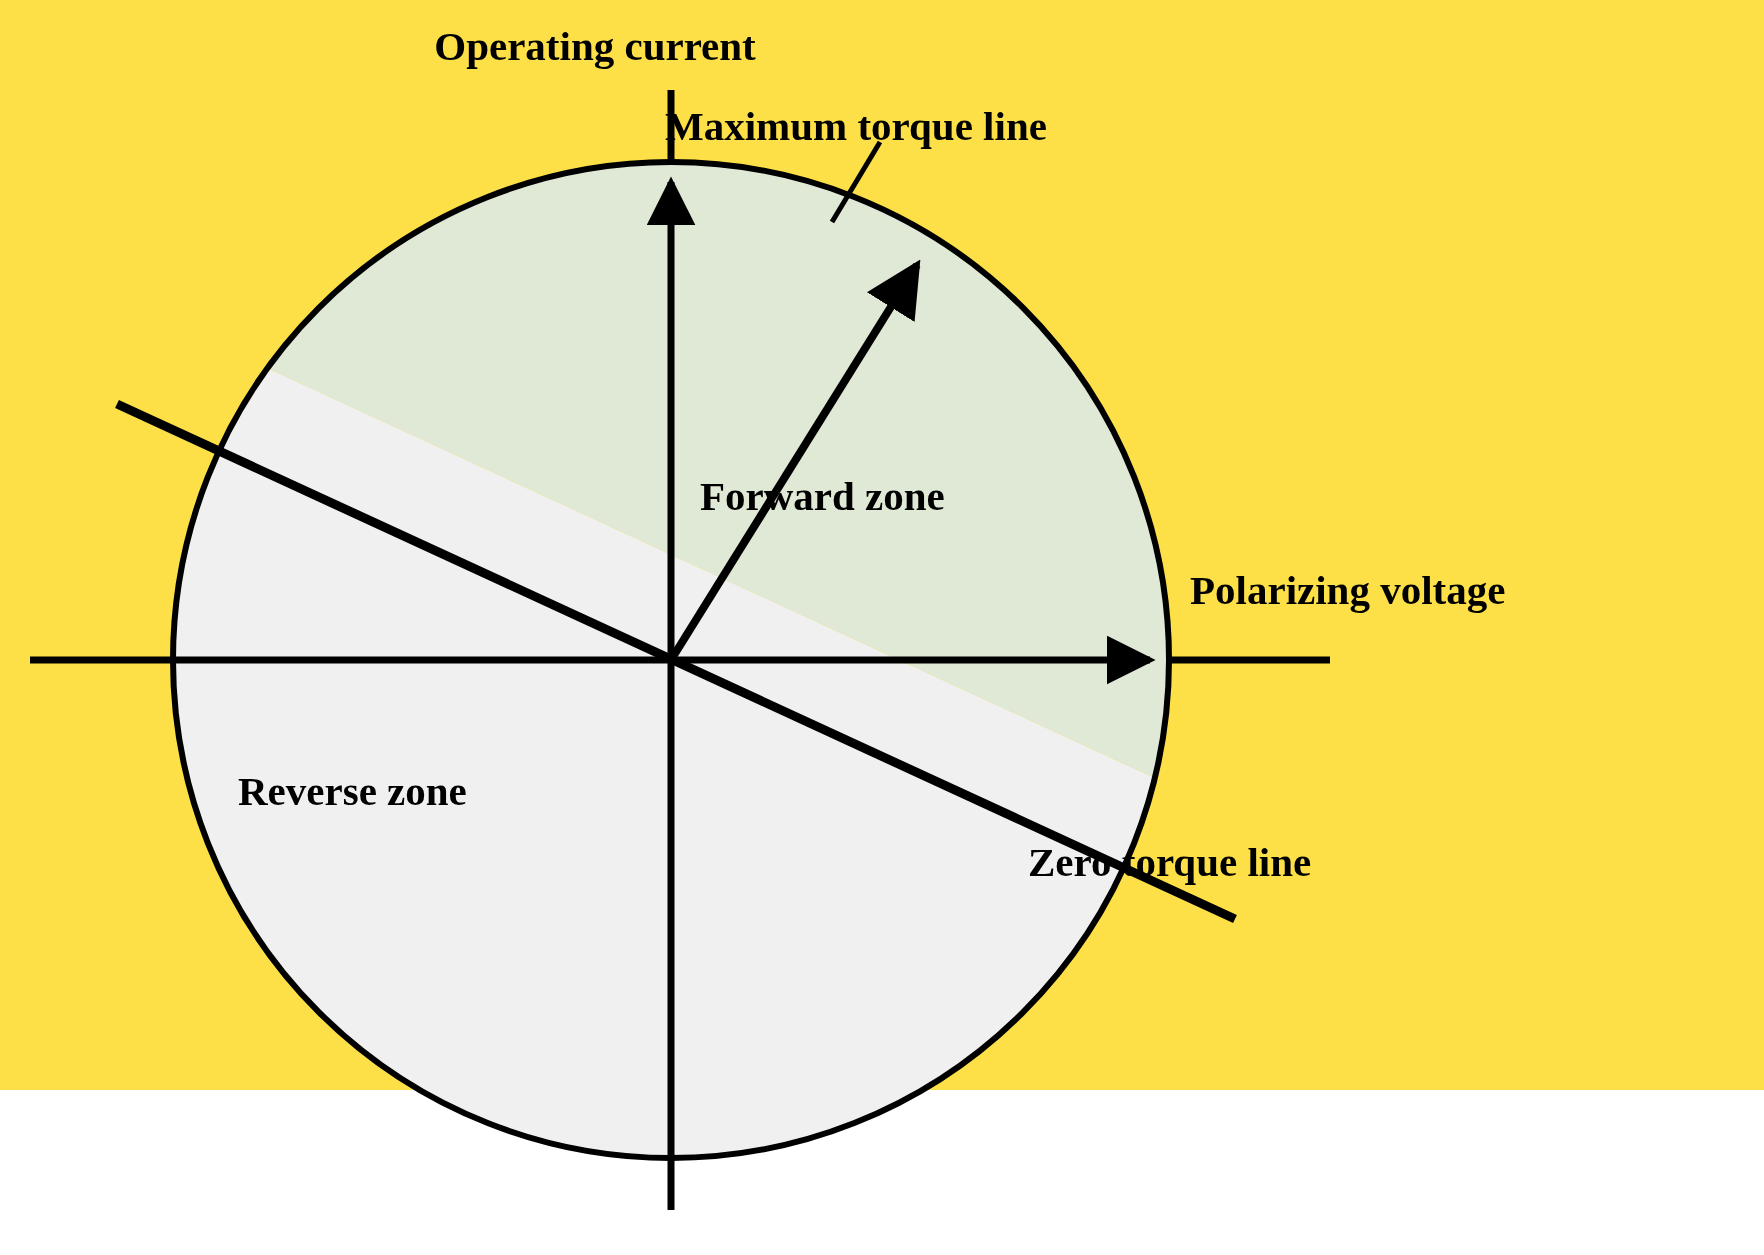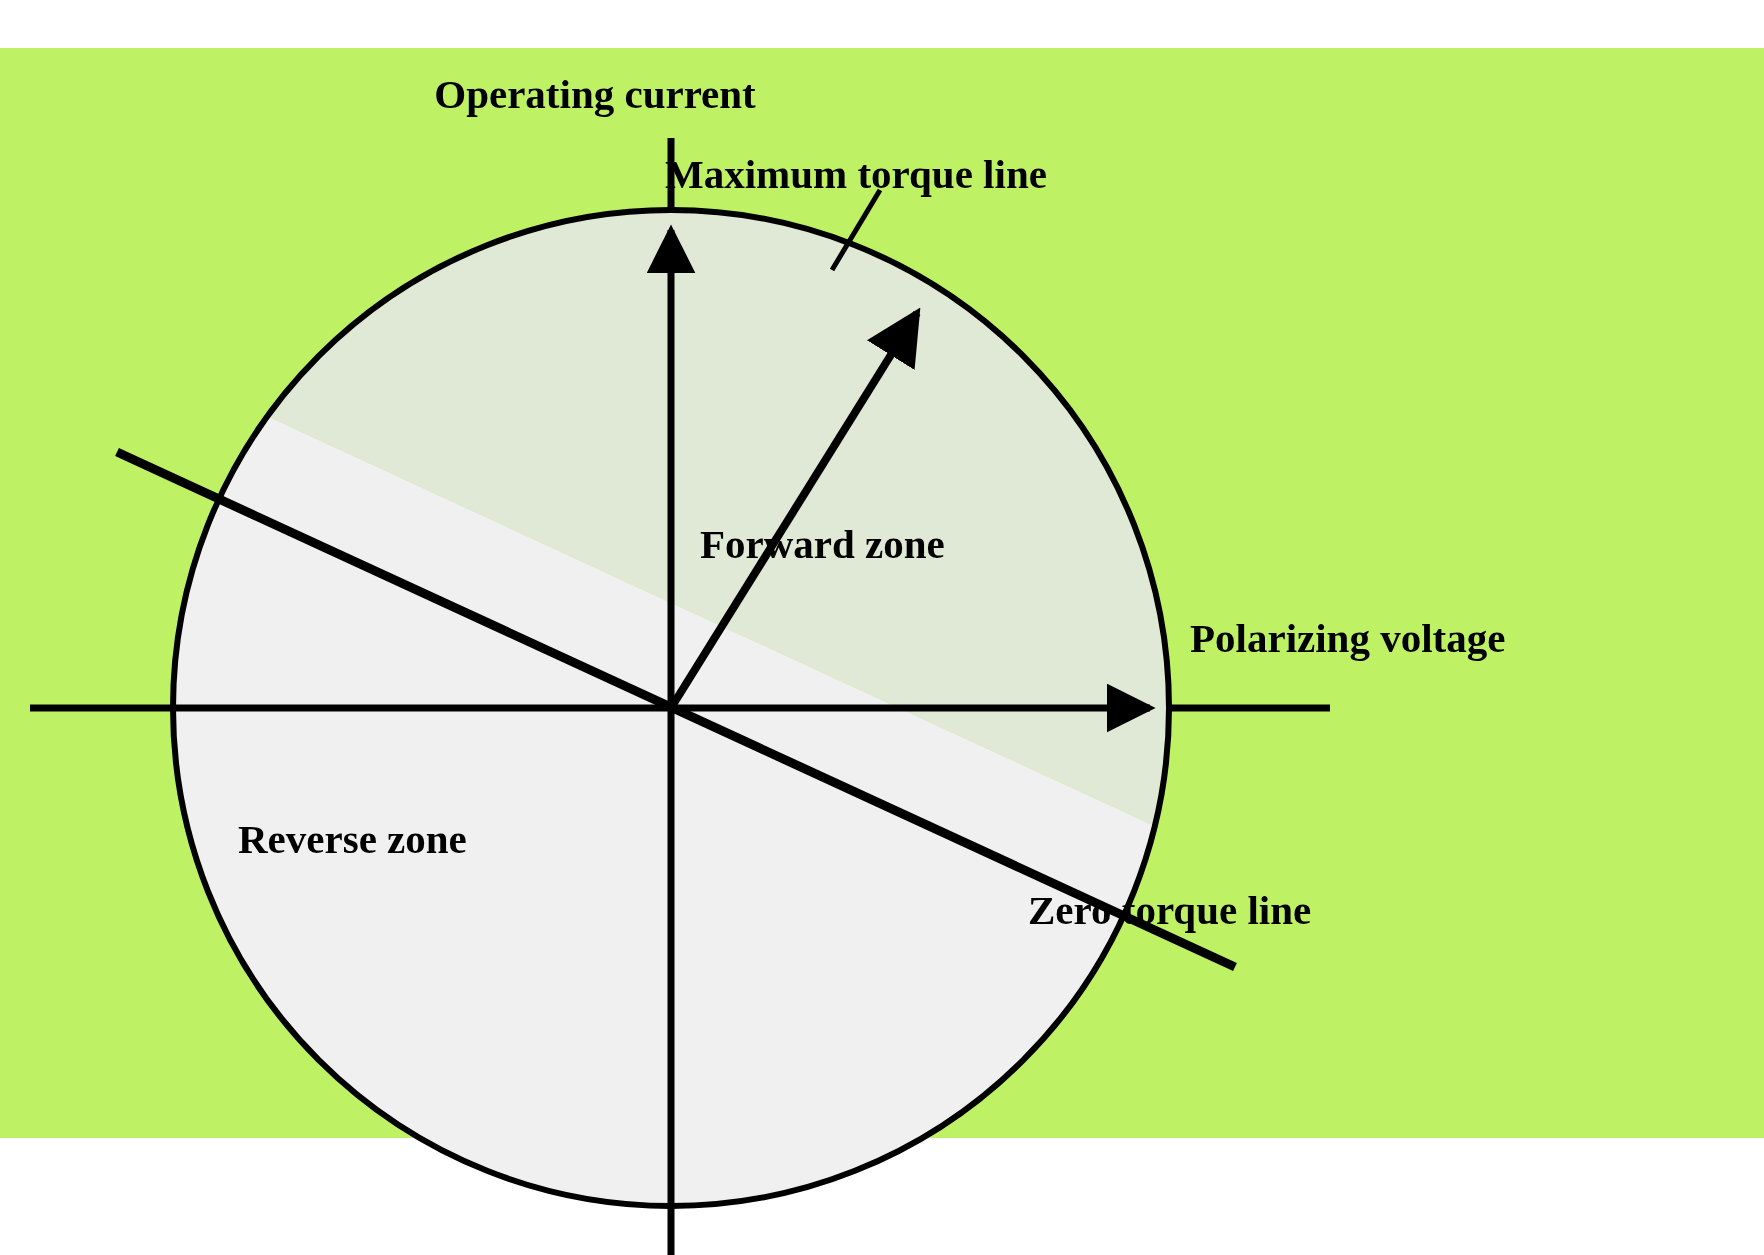--- a/index.html
+++ b/index.html
@@ -11,22 +11,21 @@
   body {
     width: 1764px;
     height: 1255px;
     overflow: hidden;
     font-family: "Liberation Serif", "DejaVu Serif", serif;
   }
   #diagram-root {
     position: relative;
     width: 1764px;
     height: 1090px;
-    background: #bef264;
-    margin-top: 48px;
+    background: #fde047;
   }
   svg#figure {
     position: absolute;
     left: 0;
     top: 0;
     width: 1764px;
     height: 1255px;
     display: block;
   }
   .lbl {

